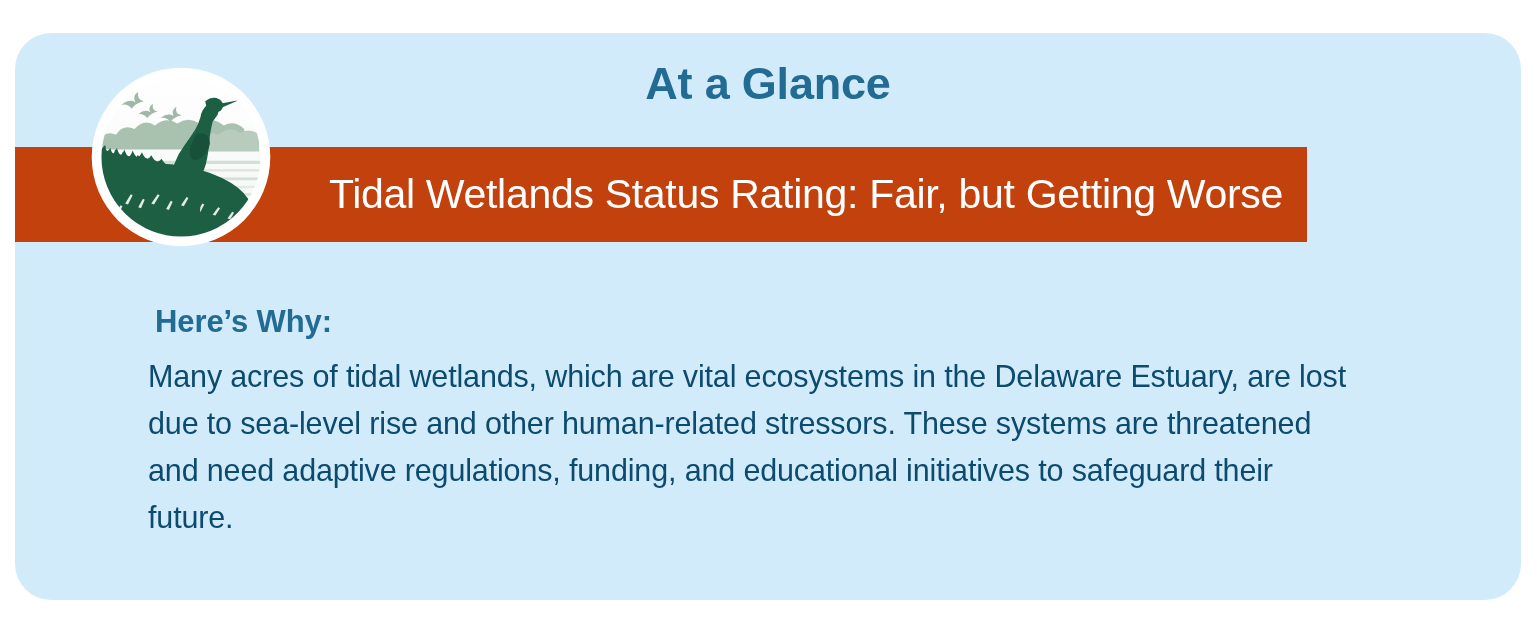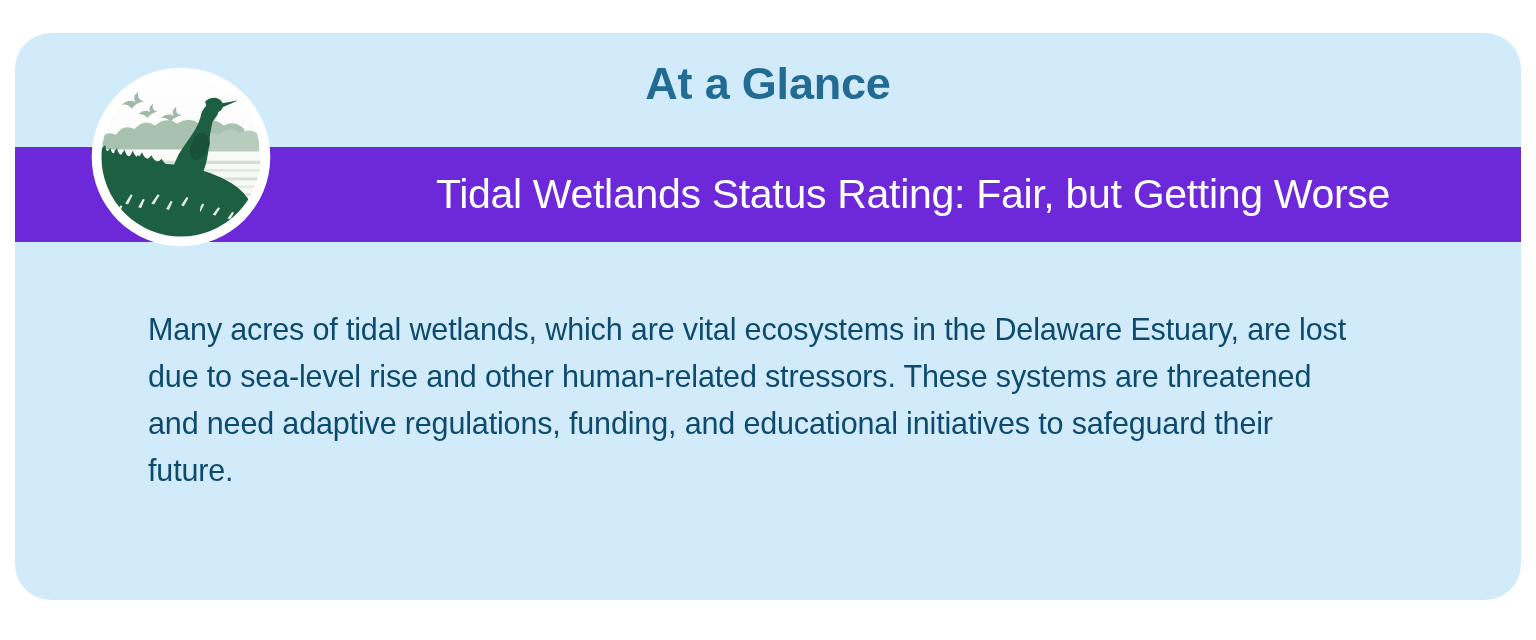--- a/index.html
+++ b/index.html
@@ -43,23 +43,23 @@
     letter-spacing: -0.2px;
     color: #226b93;
     line-height: 1;
   }
 
   
   .banner {
     position: absolute;
     left: 0;
     top: 114px;
-    width: 1506px;
+    width: 1292px;
     height: 95px;
-    background: #6d28d9;
+    background: #c2410c;
     display: flex;
     align-items: center;
   }
 
   .banner-text {
     position: absolute;
     left: 308px;
     right: 18px;
     text-align: center;
     color: #ffffff;
@@ -113,20 +113,21 @@
 
   <div class="card">
 
     <div class="at-a-glance">At a Glance</div>
 
     <div class="banner">
       <div class="banner-text">Tidal Wetlands Status Rating: Fair, but Getting Worse</div>
     </div>
 
     <div class="body-block">
+      <div class="heres-why">Here’s Why:</div>
       <div class="body-text">Many acres of tidal wetlands, which are vital ecosystems in the Delaware Estuary, are lost due to sea-level rise and other human-related stressors. These systems are threatened and need adaptive regulations, funding, and educational initiatives to safeguard their future.</div>
     </div>
 
   </div>
 
   <div class="logo">
     <svg viewBox="0 0 200 200" xmlns="http://www.w3.org/2000/svg" aria-hidden="true">
       <defs>
         <clipPath id="circClip">
           <circle cx="100" cy="100" r="89"></circle>

